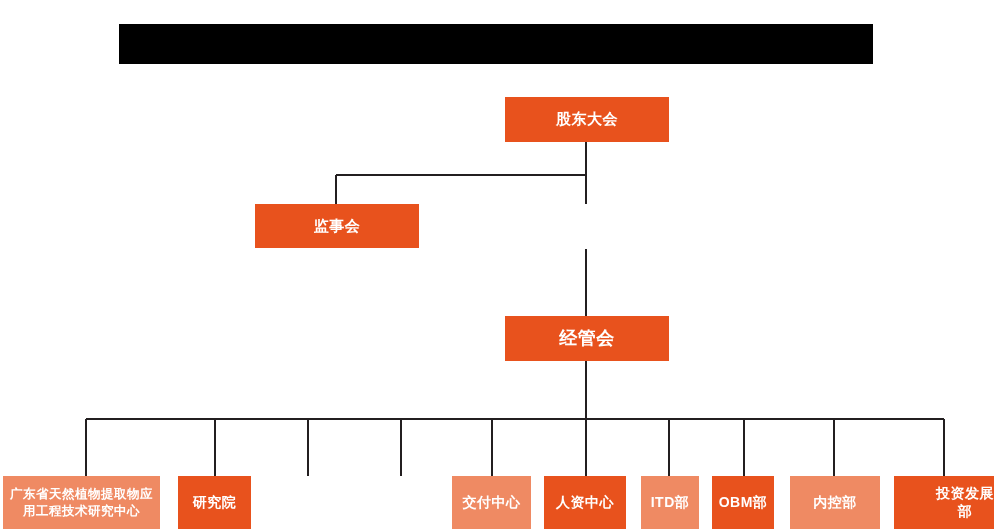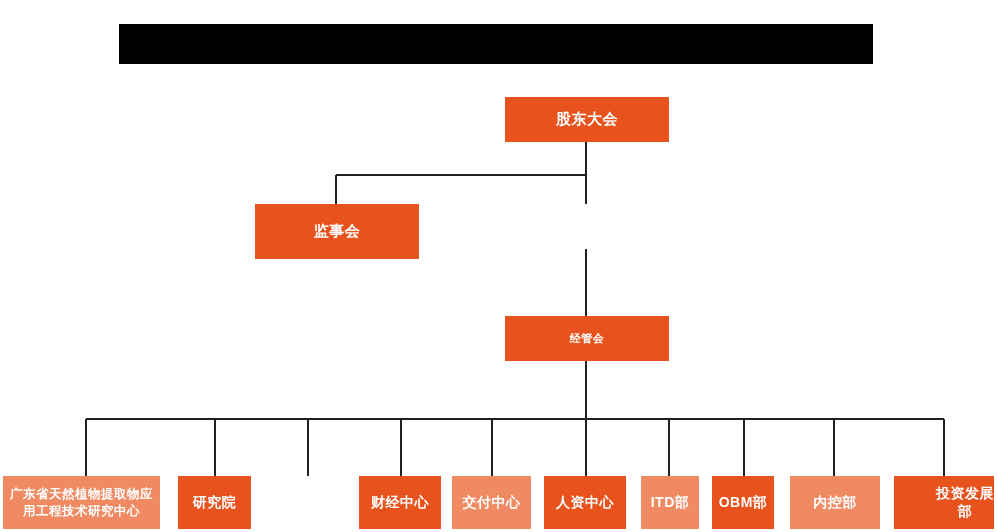--- a/index.html
+++ b/index.html
@@ -54,23 +54,23 @@
     color: #ffffff;
     line-height: 1.22;
     letter-spacing: 0.5px;
     font-weight: bold;
     white-space: pre-line;
   }
   .node.dark  { background: #E8521D; }
   .node.light { background: #EF8A63; }
 
   .n-top       { left: 505px; top: 93px;  width: 164px; height: 45px; font-size: 15px; }
-  .n-super     { left: 255px; top: 200px; width: 164px; height: 55px; font-size: 15px; }
+  .n-super     { left: 255px; top: 200px; width: 164px; height: 44px; font-size: 15px; }
   .n-board     { left: 505px; top: 200px; width: 164px; height: 45px; font-size: 15px; }
-  .n-mgmt      { left: 505px; top: 312px; width: 164px; height: 45px; font-size: 11px; }
+  .n-mgmt      { left: 505px; top: 312px; width: 164px; height: 45px; font-size: 18px; }
 
   .leaf { top: 472px; height: 53px; font-size: 14px; }
 
   .l-0  { left: 3px;   width: 157px; font-size: 12.5px; line-height: 1.35; padding: 0 0; }
   .l-1  { left: 178px; width: 73px; font-family: Liberation Serif, serif;  }
   .l-2  { left: 266px; width: 82px;  }
   .l-3  { left: 359px; width: 82px;  }
   .l-4  { left: 452px; width: 79px;  }
   .l-5  { left: 544px; width: 82px;  }
   .l-6  { left: 641px; width: 58px;  }
@@ -116,21 +116,20 @@
 
   <div class="node dark n-top">股东大会</div>
 
   <div class="node dark n-super">监事会</div>
 
   <div class="node dark n-mgmt">经管会</div>
 
   <div class="node light leaf l-0">广东省天然植物提取物应
 用工程技术研究中心</div>
   <div class="node dark leaf l-1">研究院</div>
-  <div class="node dark leaf l-3">财经中心</div>
   <div class="node light leaf l-4">交付中心</div>
   <div class="node dark leaf l-5">人资中心</div>
   <div class="node light leaf l-6">ITD部</div>
   <div class="node dark leaf l-7">OBM部</div>
   <div class="node light leaf l-8">内控部</div>
   <div class="node dark leaf l-9">投资发展部</div>
 
 </div>
 
 </body></html>

